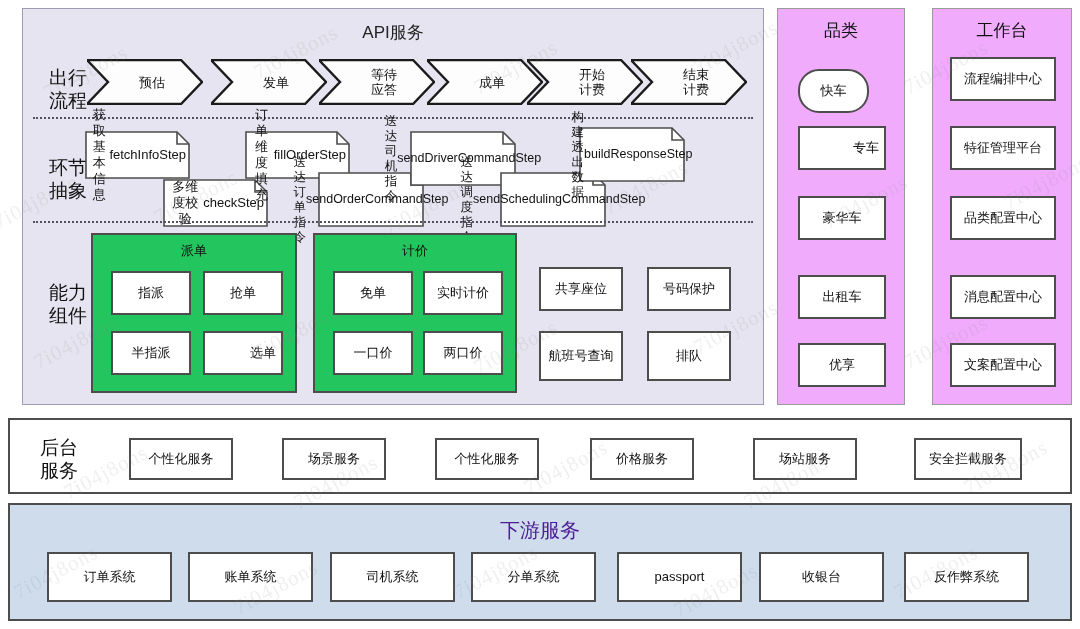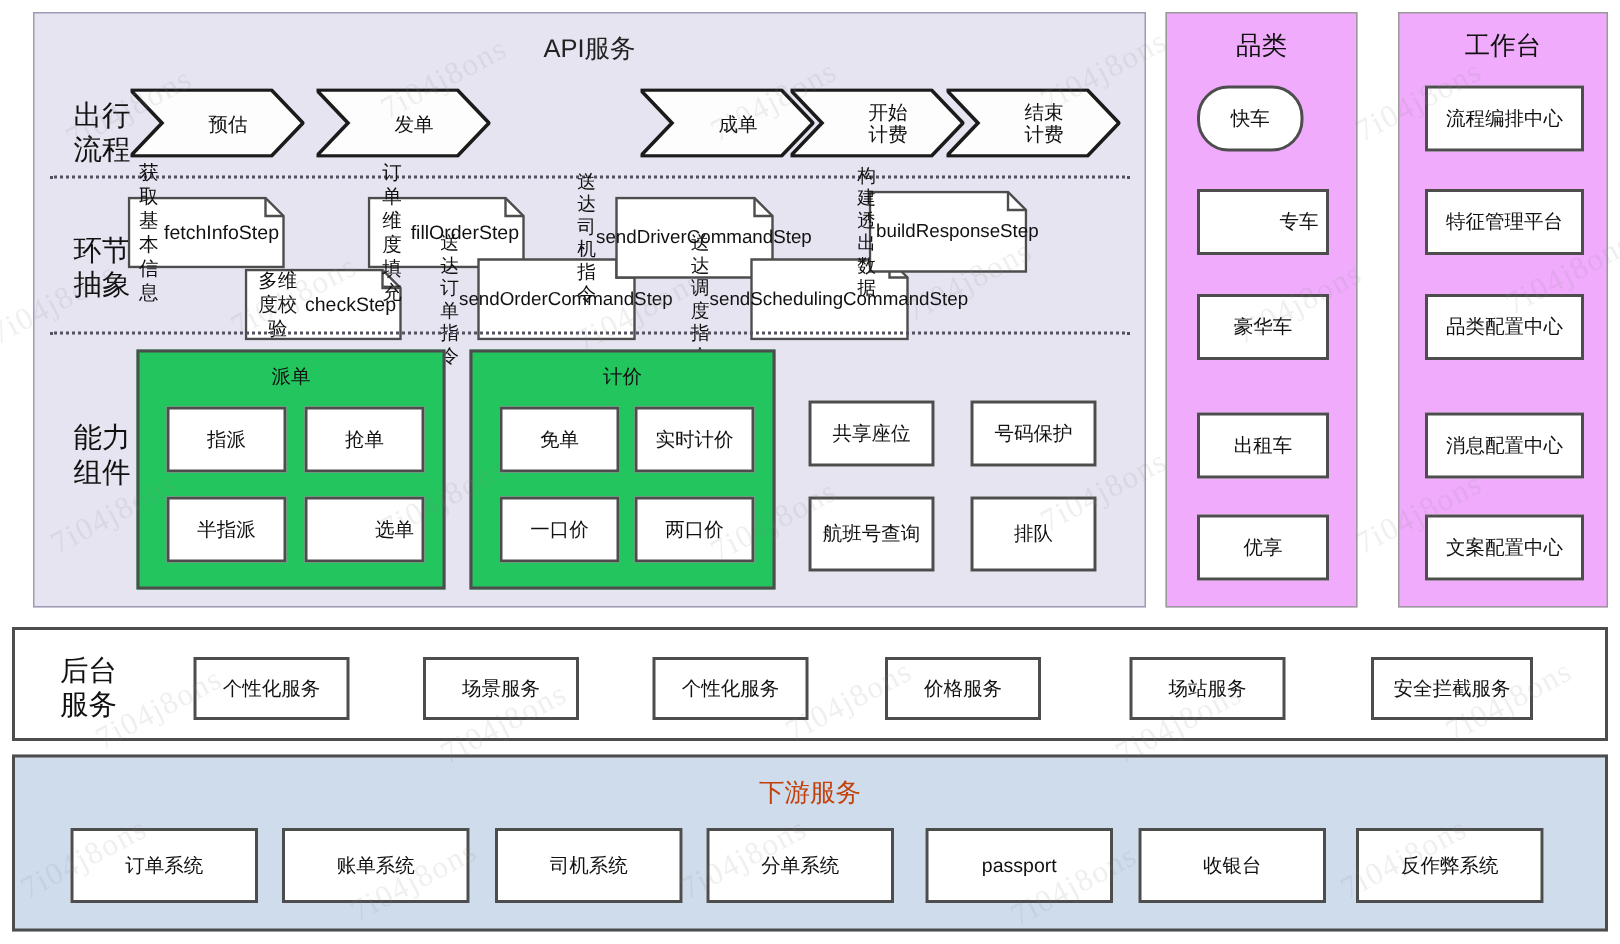--- a/index.html
+++ b/index.html
@@ -84,21 +84,21 @@
     position:absolute;left:16px;top:16px;width:66px;text-align:center;
     font-size:19px;line-height:23px;color:#111;
   }
 
   
   .downstream{
     position:absolute;left:8px;top:503px;width:1064px;height:118px;
     background:#cfdcec;border:2px solid #4d4d4d;box-sizing:border-box;
   }
   .ds-title{
-    position:absolute;left:0;right:0;top:12px;text-align:center;font-size:17px;color:#c2410c;
+    position:absolute;left:0;right:0;top:12px;text-align:center;font-size:20px;color:#4c1d95;
   }
 </style>
 </head>
 <body>
 
 <div class="lav-panel">
   <div class="api-title">API服务</div>
 
   <div class="row-label" style="top:57px;">
     <div>出行</div>
@@ -109,20 +109,27 @@
     <svg width="116" height="46" viewBox="0 0 116 46">
         <polygon points="0,1 94,1 115,23 94,45 0,45 21,23" fill="#fdfdfd" stroke="#1b1b1b" stroke-width="2.4"></polygon>
       </svg>
     <span>预估</span>
   </div>
   <div class="chev-wrap" style="left:188px;top:50px;width:116px;">
     <svg width="116" height="46" viewBox="0 0 116 46">
         <polygon points="0,1 94,1 115,23 94,45 0,45 21,23" fill="#fdfdfd" stroke="#1b1b1b" stroke-width="2.4"></polygon>
       </svg>
     <span>发单</span>
+  </div>
+  <div class="chev-wrap" style="left:296px;top:50px;width:116px;">
+    <svg width="116" height="46" viewBox="0 0 116 46">
+        <polygon points="0,1 94,1 115,23 94,45 0,45 21,23" fill="#fdfdfd" stroke="#1b1b1b" stroke-width="2.4"></polygon>
+      </svg>
+    <span>等待
+应答</span>
   </div>
   <div class="chev-wrap" style="left:404px;top:50px;width:116px;">
     <svg width="116" height="46" viewBox="0 0 116 46">
         <polygon points="0,1 94,1 115,23 94,45 0,45 21,23" fill="#fdfdfd" stroke="#1b1b1b" stroke-width="2.4"></polygon>
       </svg>
     <span>成单</span>
   </div>
   <div class="chev-wrap" style="left:504px;top:50px;width:116px;">
     <svg width="116" height="46" viewBox="0 0 116 46">
         <polygon points="0,1 94,1 115,23 94,45 0,45 21,23" fill="#fdfdfd" stroke="#1b1b1b" stroke-width="2.4"></polygon>
@@ -225,21 +232,21 @@
   </div>
 
   <div class="box" style="left:516px;top:258px;width:84px;height:44px;">共享座位</div>
   <div class="box" style="left:624px;top:258px;width:84px;height:44px;">号码保护</div>
   <div class="box" style="left:516px;top:322px;width:84px;height:50px;">航班号查询</div>
   <div class="box" style="left:624px;top:322px;width:84px;height:50px;">排队</div>
 </div>
 
 <div class="gray-panel" style="left:777px;top:8px;width:128px;height:397px;">
   <div class="gp-title">品类</div>
-  <div class="box" style="left:20px;top:48px;width:71px;height:44px;border-radius:21px;">快车</div>
+  <div class="box" style="left:20px;top:60px;width:71px;height:44px;border-radius:21px;">快车</div>
   <div class="box" style="left:20px;top:117px;width:88px;height:44px;padding-left:48px;">专车</div>
   <div class="box" style="left:20px;top:187px;width:88px;height:44px;">豪华车</div>
   <div class="box" style="left:20px;top:266px;width:88px;height:44px;">出租车</div>
   <div class="box" style="left:20px;top:334px;width:88px;height:44px;">优享</div>
 </div>
 
 <div class="gray-panel" style="left:932px;top:8px;width:140px;height:397px;">
   <div class="gp-title">工作台</div>
   <div class="box" style="left:17px;top:48px;width:106px;height:44px;">流程编排中心</div>
   <div class="box" style="left:17px;top:117px;width:106px;height:44px;">特征管理平台</div>

